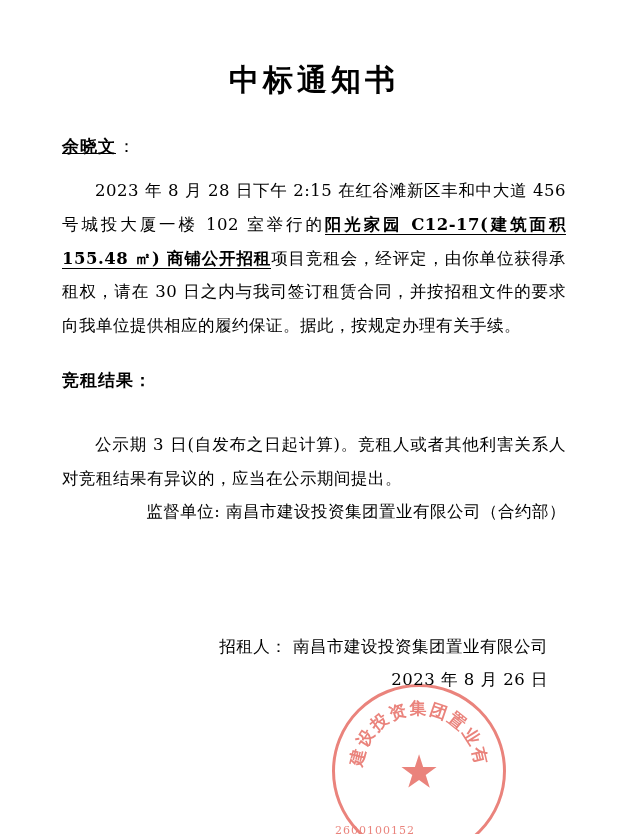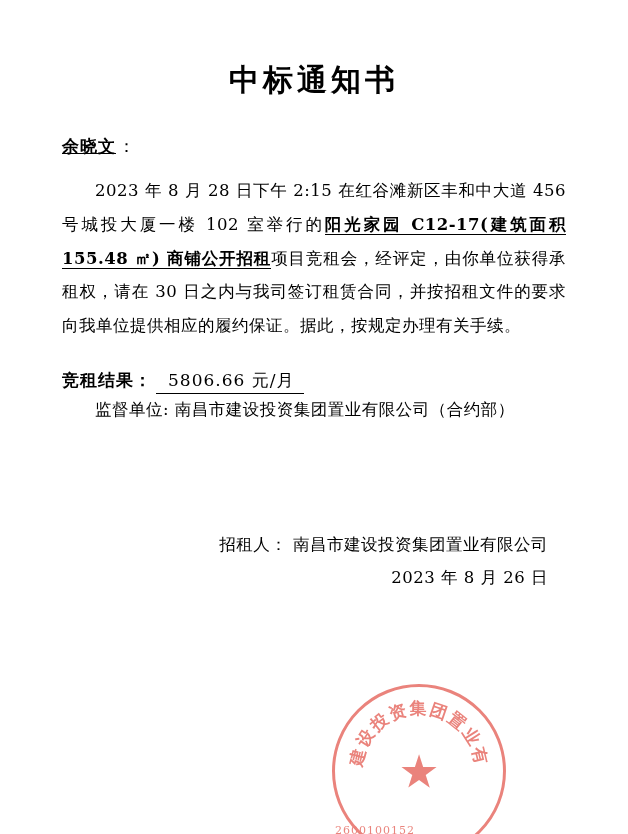--- a/index.html
+++ b/index.html
@@ -75,20 +75,21 @@
     line-height: 2.05;
     text-indent: 2em;
     text-align: justify;
     letter-spacing: 0.5px;
   }
   .info-line {
     font-size: 16.5px;
     line-height: 1.95;
     text-indent: 2em;
     letter-spacing: 0.5px;
+    text-align: right;
   }
   .signature-block {
     margin-top: 102px;
     text-align: right;
     font-size: 16.5px;
     line-height: 2.0;
     letter-spacing: 0.5px;
     padding-right: 18px;
     position: relative;
     z-index: 2;
@@ -151,23 +152,23 @@
   <div class="salutation">
     <span class="name">余晓文</span><span>：</span>
   </div>
 
   <div class="body-para">
     <span>2023 年 8 月 28 日下午 2:15 在红谷滩新区丰和中大道 456 号城投大厦一楼 102 室举行的</span><span class="hl">阳光家园 C12-17(建筑面积 155.48 ㎡) 商铺公开招租</span><span>项目竞租会，经评定，由你单位获得承租权，请在 30 日之内与我司签订租赁合同，并按招租文件的要求向我单位提供相应的履约保证。据此，按规定办理有关手续。</span>
   </div>
 
   <div class="result-line">
     <span class="result-label">竞租结果：</span>
-    <span class="result-value">5806.66 元/月</span>
   </div>
 
+  <div class="notice-para">公示期 3 日(自发布之日起计算)。竞租人或者其他利害关系人对竞租结果有异议的，应当在公示期间提出。</div>
 
   <div class="info-line">监督单位: 南昌市建设投资集团置业有限公司（合约部）</div>
 
   <div class="signature-block">
     <div>招租人： 南昌市建设投资集团置业有限公司</div>
     <div>2023 年 8 月 26 日</div>
   </div>
 
   <div class="seal">
     <div class="seal-inner">

